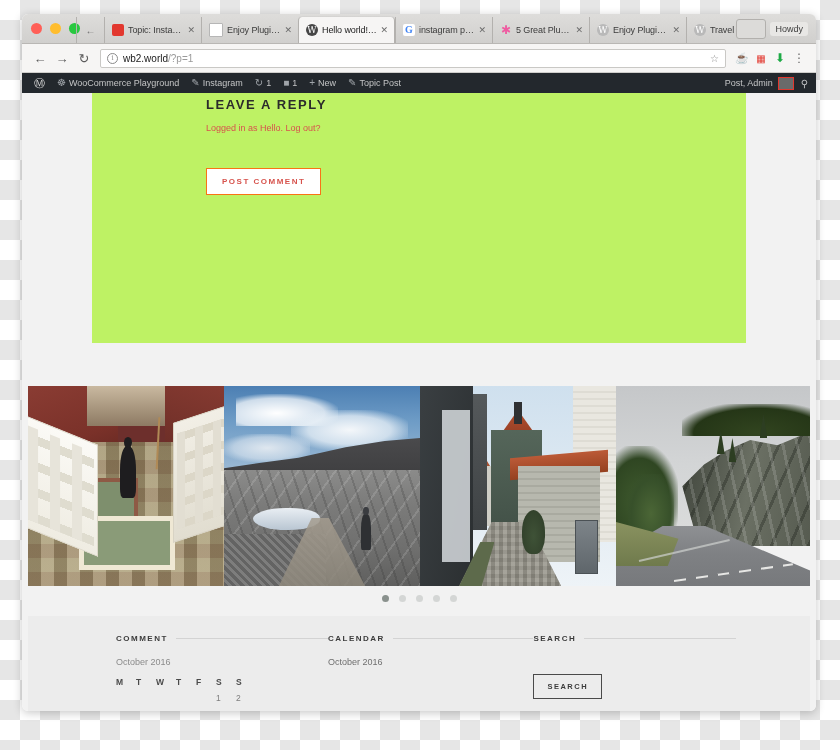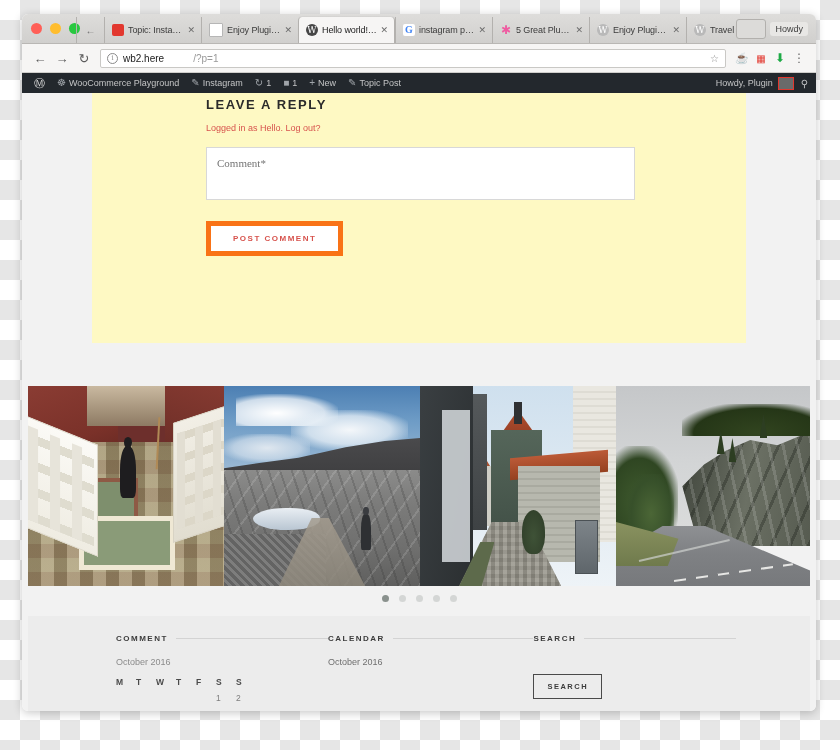--- a/index.html
+++ b/index.html
@@ -176,21 +176,21 @@
     border-radius: 50%;
     color: #8a8a8a;
     font-size: 7px;
     line-height: 8px;
     text-align: center;
     margin-right: 5px;
     flex: 0 0 auto;
     font-family: "DejaVu Serif", serif;
   }
   #url-host { color: #202020; }
-  #url-path { color: #9a9a9a; padding-left: 29px; }
+  #url-path { color: #9a9a9a; }
   #omnibox-star { margin-left: auto; color: #8d8d8d; font-size: 10px; }
   .tool-icon {
     width: 18px; height: 18px;
     display: flex; align-items: center; justify-content: center;
     font-size: 11px;
     margin-left: 1px;
   }
   #pocket-icon { color: #5f5f5f; }
   #ext-icon { color: #e2382f; font-size: 10px; }
   #download-icon { color: #1eaa46; font-size: 12px; }
@@ -234,21 +234,21 @@
     overflow: hidden;
   }
 
   
   #content-card {
     position: absolute;
     left: 70px;
     top: -12px;
     width: 654px;
     height: 262px;
-    background: #fef9c3;
+    background: #bef264;
     box-sizing: border-box;
   }
   #comment-form-wrap {
     padding: 16px 114px 0 114px;
   }
   #reply-title {
     font-size: 13px;
     font-weight: bold;
     letter-spacing: 1.6px;
     color: #2b2b2b;
@@ -269,27 +269,27 @@
     font-size: 11px;
     color: #b5b5b5;
     font-family: "Liberation Serif", serif;
     background: #ffffff;
     resize: none;
     display: block;
   }
   #post-comment-btn {
     margin-top: 21px;
     display: inline-block;
-    border: 5px solid #f97316;
+    border: 1px solid #f97316;
     color: #d7534d;
     background: #ffffff;
     font-size: 8px;
     font-weight: bold;
     letter-spacing: 1.5px;
-    padding: 8px 22px;
+    padding: 8px 15px;
     box-sizing: border-box;
   }
 
   
   #gallery {
     position: absolute;
     left: 6px;
     top: 293px;
     width: 782px;
     height: 200px;
@@ -606,21 +606,21 @@
     </div>
   </div>
 
   <div id="toolbar">
     <div class="nav-btn">←</div>
     <div class="nav-btn">→</div>
     <div class="nav-btn">↻</div>
 
     <div id="omnibox">
       <span id="page-info-icon">i</span>
-      <span id="url-host">wb2.here</span>
+      <span id="url-host">wb2.world</span>
       <span id="url-path">/?p=1</span>
       <span id="omnibox-star">☆</span>
     </div>
 
     <div class="tool-icon" id="pocket-icon">☕</div>
     <div class="tool-icon" id="ext-icon">▦</div>
     <div class="tool-icon" id="download-icon">⬇</div>
     <div class="tool-icon" id="menu-icon">⋮</div>
   </div>
 
@@ -647,33 +647,32 @@
     <div class="ab-item">
       <span class="ab-icon">+</span>
       <span>New</span>
     </div>
     <div class="ab-item">
       <span class="ab-icon">✎</span>
       <span>Topic Post</span>
     </div>
 
     <div id="ab-right">
-      <span>Howdy, Plugin</span>
+      <span>Post, Admin</span>
       <span id="ab-avatar"></span>
       <span id="ab-search">⚲</span>
     </div>
   </div>
 
   <div id="viewport">
 
     <div id="content-card">
       <div id="comment-form-wrap">
         <div id="reply-title">LEAVE A REPLY</div>
         <div id="logged-in-as">Logged in as Hello. Log out?</div>
-        <textarea id="comment-textarea" placeholder="Comment*" style=""></textarea>
         <div id="post-comment-btn">POST COMMENT</div>
       </div>
     </div>
 
     <div id="gallery">
 
       <div class="slide s1">
         <div class="sky"></div>
         <div class="wall-l"></div>
         <div class="wall-r"></div>

